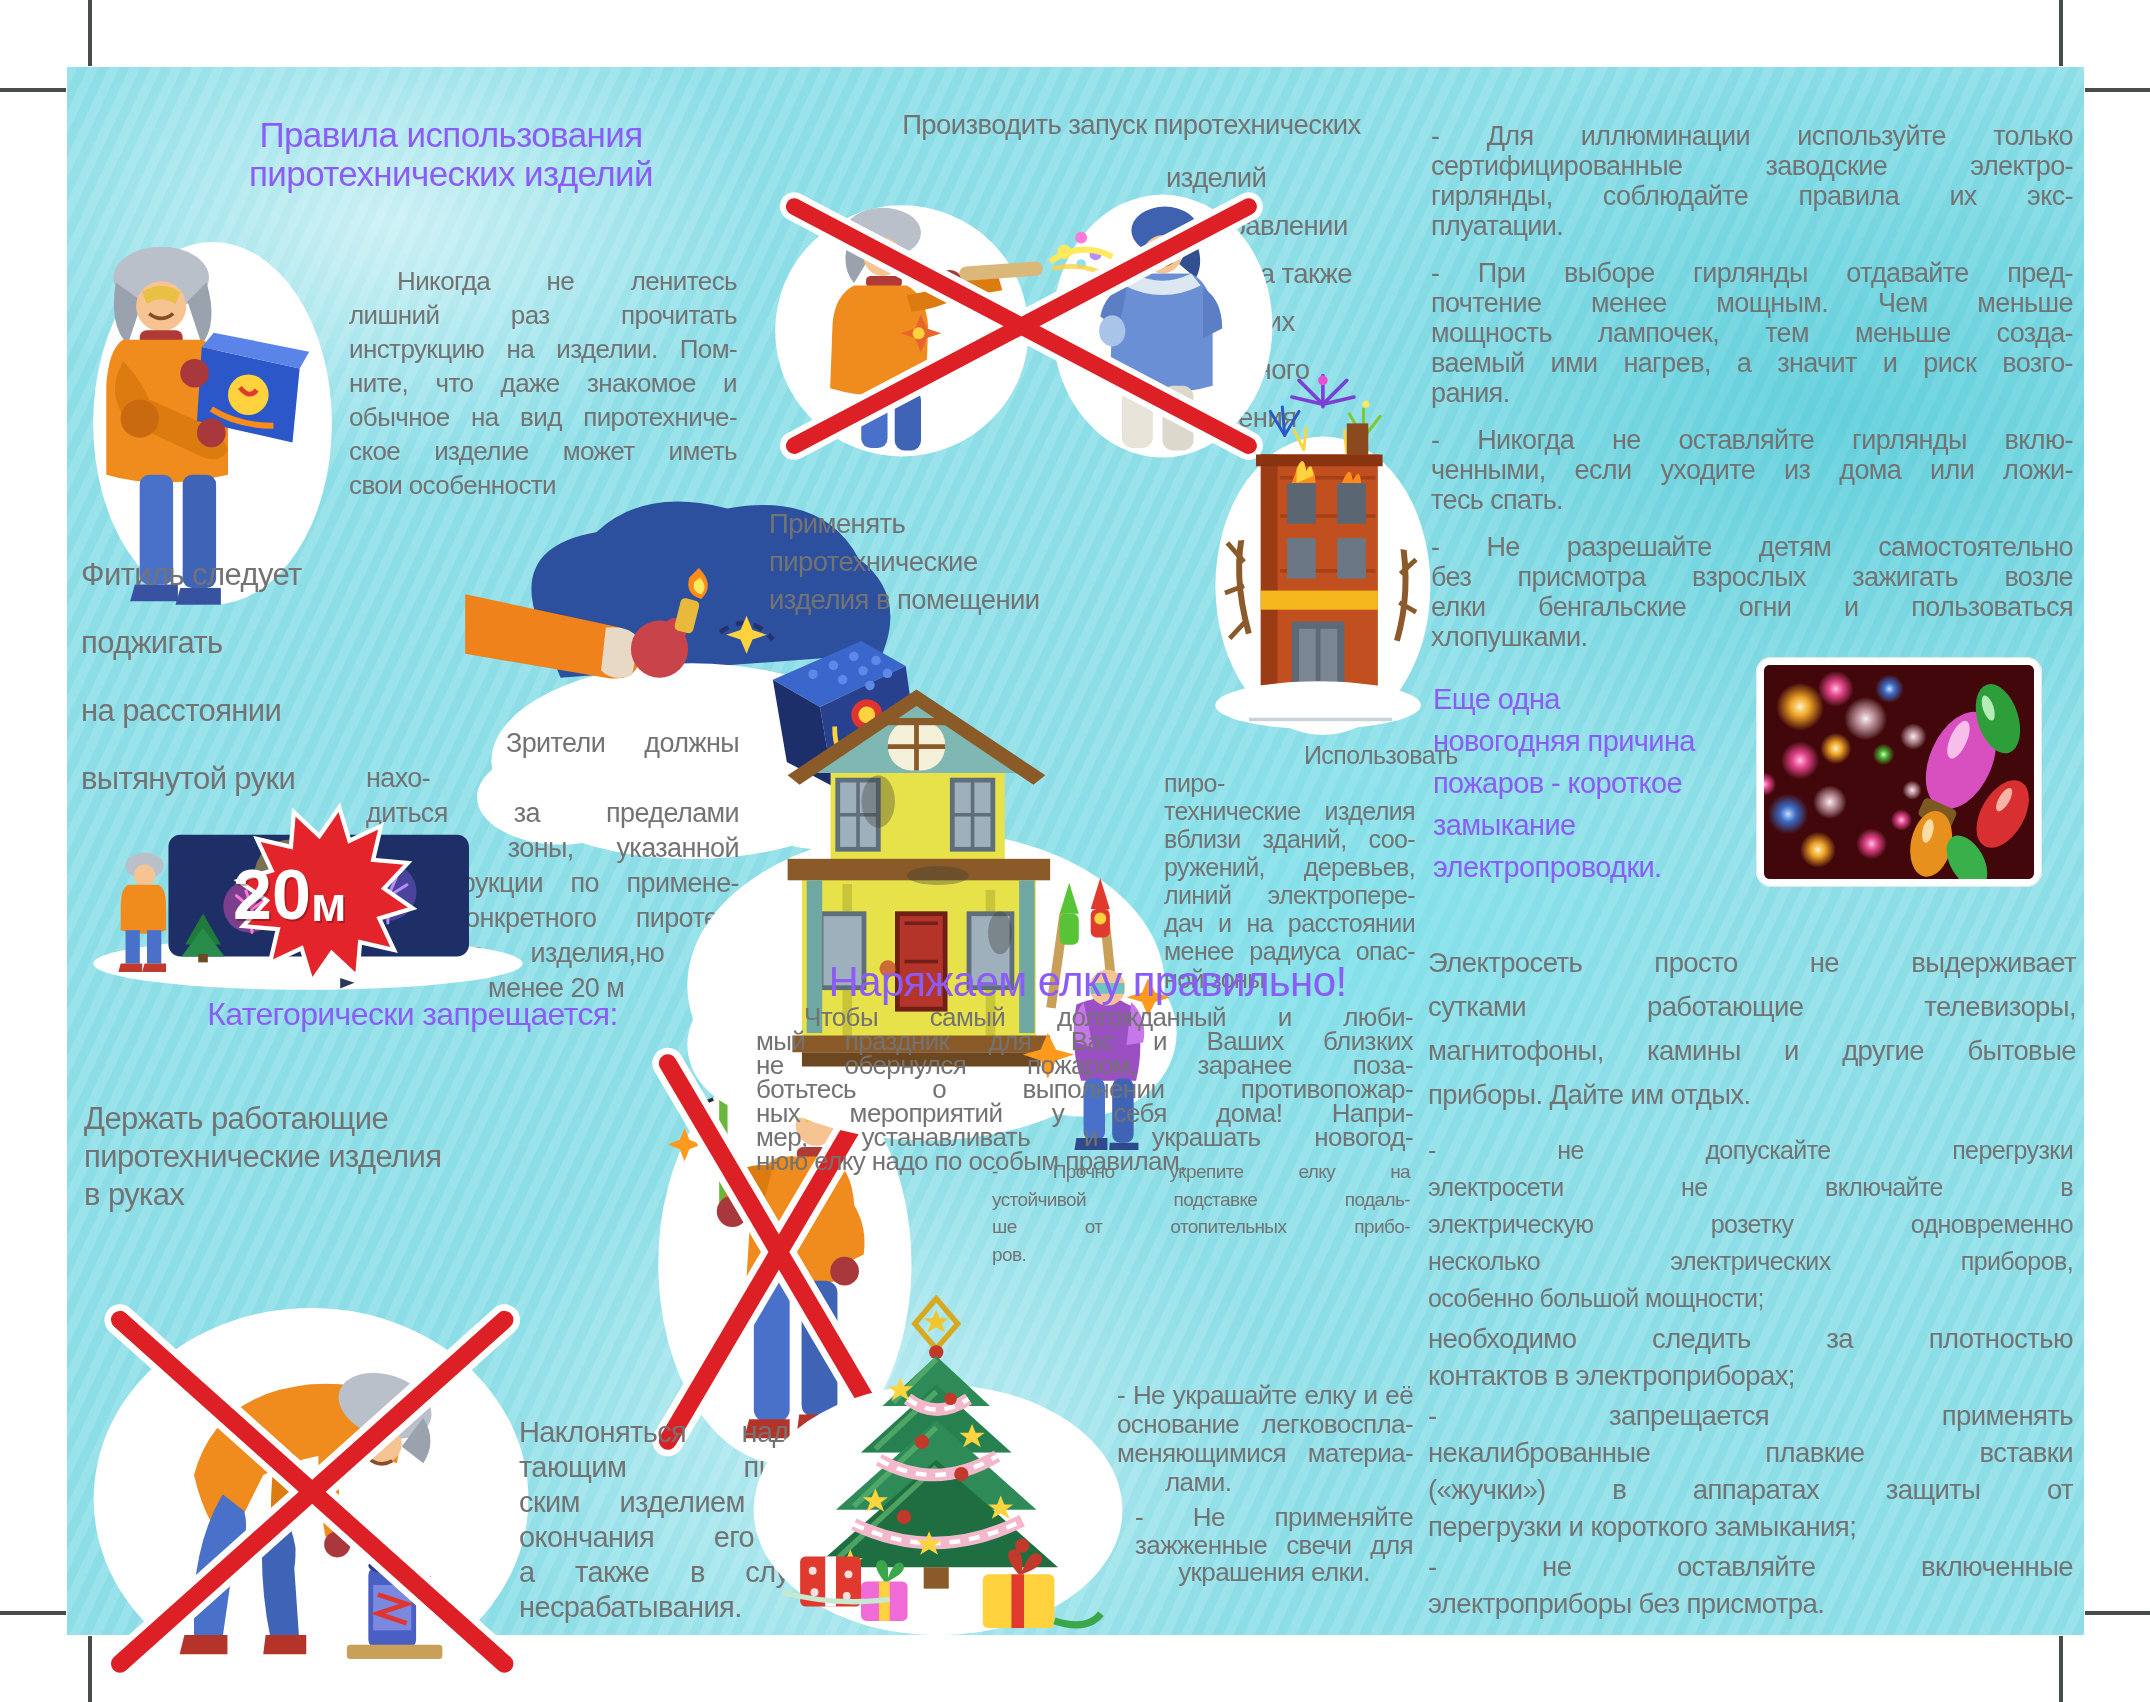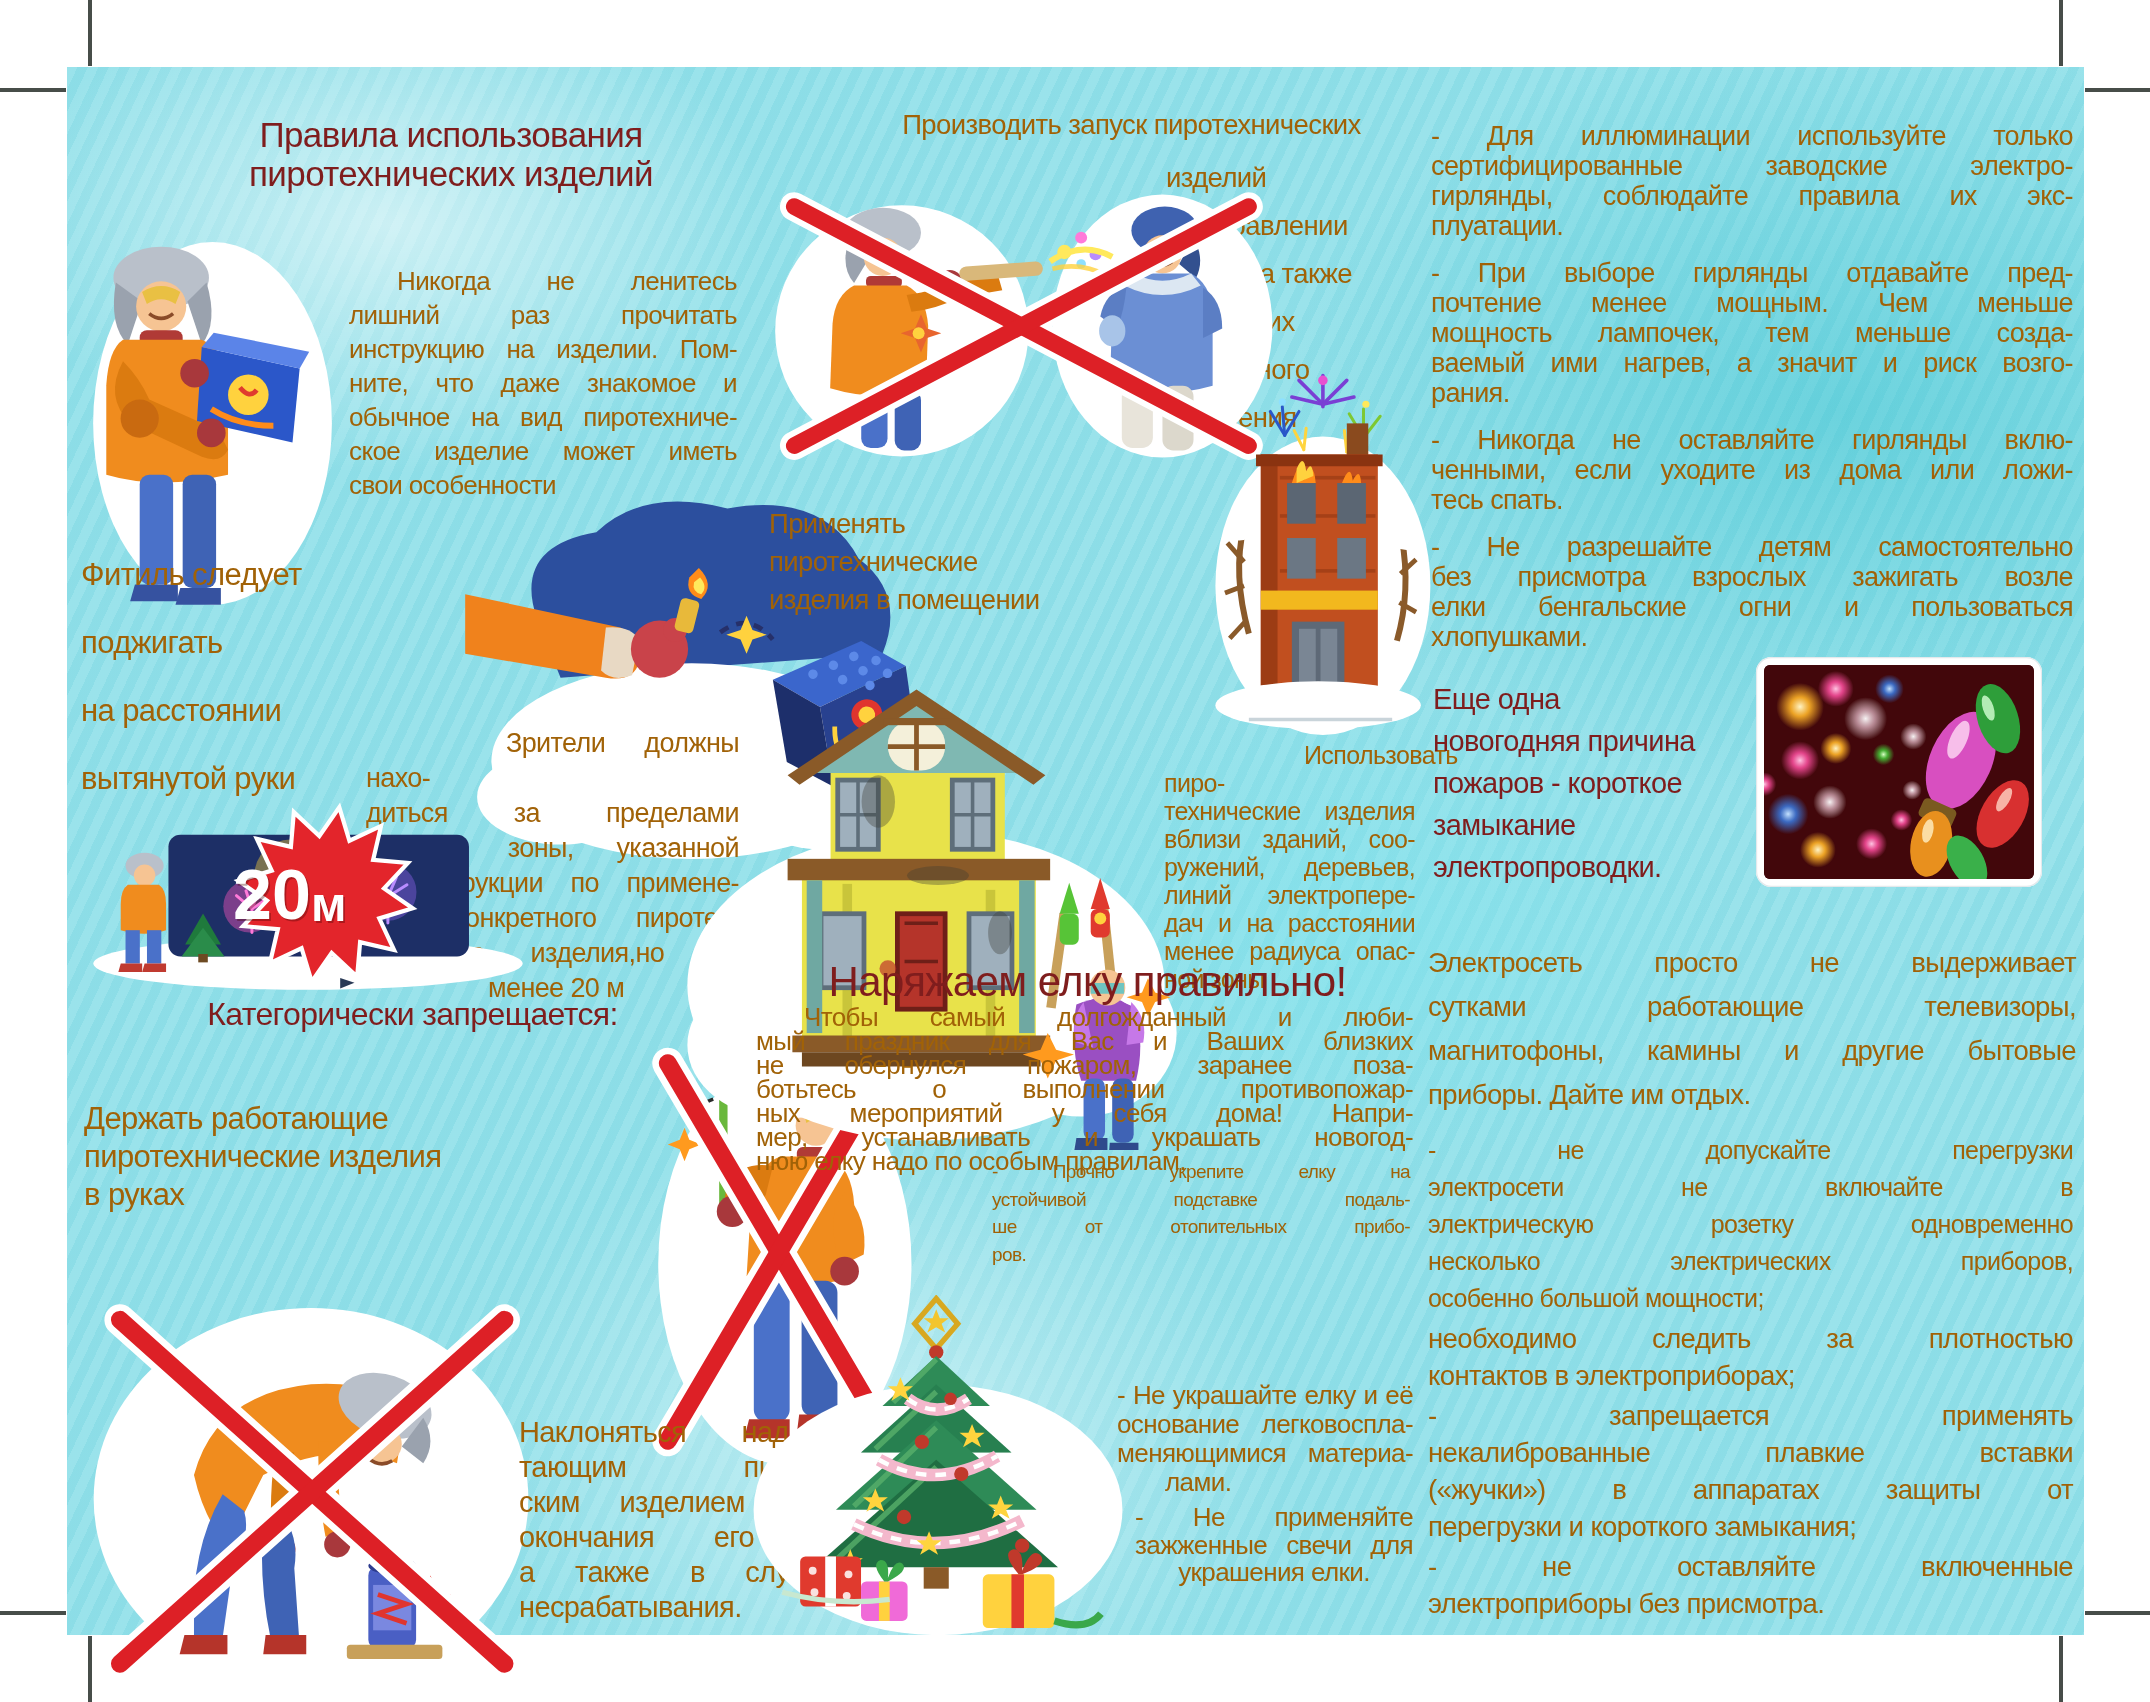--- a/index.html
+++ b/index.html
@@ -7,25 +7,25 @@
        font-family:"Liberation Sans",sans-serif;color:#151515}
   .sheet{position:absolute;left:67px;top:67px;width:2017px;height:1568px;
     background-color:#94e1ea;
     background-image:
       radial-gradient(538px 358px at 16% 10%, rgba(255,255,255,.55), rgba(255,255,255,0) 70%),
       radial-gradient(777px 538px at 88% 22%, rgba(32,185,200,.38), rgba(32,185,200,0) 72%),
       radial-gradient(597px 454px at 40% 88%, rgba(255,255,255,.42), rgba(255,255,255,0) 70%),
       radial-gradient(538px 358px at 64% 55%, rgba(125,228,238,.5), rgba(125,228,238,0) 70%),
       repeating-linear-gradient(115deg, rgba(255,255,255,.06) 0 9.6px, rgba(0,150,170,.05) 9.6px 19px);}
   .mark{position:absolute;background:#474d49}
-  .txt{position:absolute;letter-spacing:-0.6px;color:#a16207}
+  .txt{position:absolute;letter-spacing:-0.6px;color:#737373}
   .txt .line{white-space:nowrap}
   .jus .line{text-align:justify;text-align-last:justify;white-space:normal}
   .jus .line:last-child{text-align-last:left}
-  .red{color:#7f1d1d}
+  .red{color:#8b5cf6}
   .ctr .line{text-align:center;white-space:normal}
   .ind1 .line:first-child{text-indent:140px}
   .indsm .line:first-child{text-indent:48px}
   .p3x .line:last-child{padding-left:122px}
   .b2x .line:last-child{padding-left:48px}
   .b3x .line:last-child{text-align:center;text-align-last:center}
   .ill{position:absolute}
   .photo{position:absolute;left:1756px;top:657px;width:286px;height:230px;background:#fff;
          border-radius:15.5px;box-shadow:0 0 0 1.2px #e4e9ec inset;padding:7.8px;box-sizing:border-box}
   .photo-in{width:100%;height:100%;border-radius:6px;overflow:hidden;position:relative;

